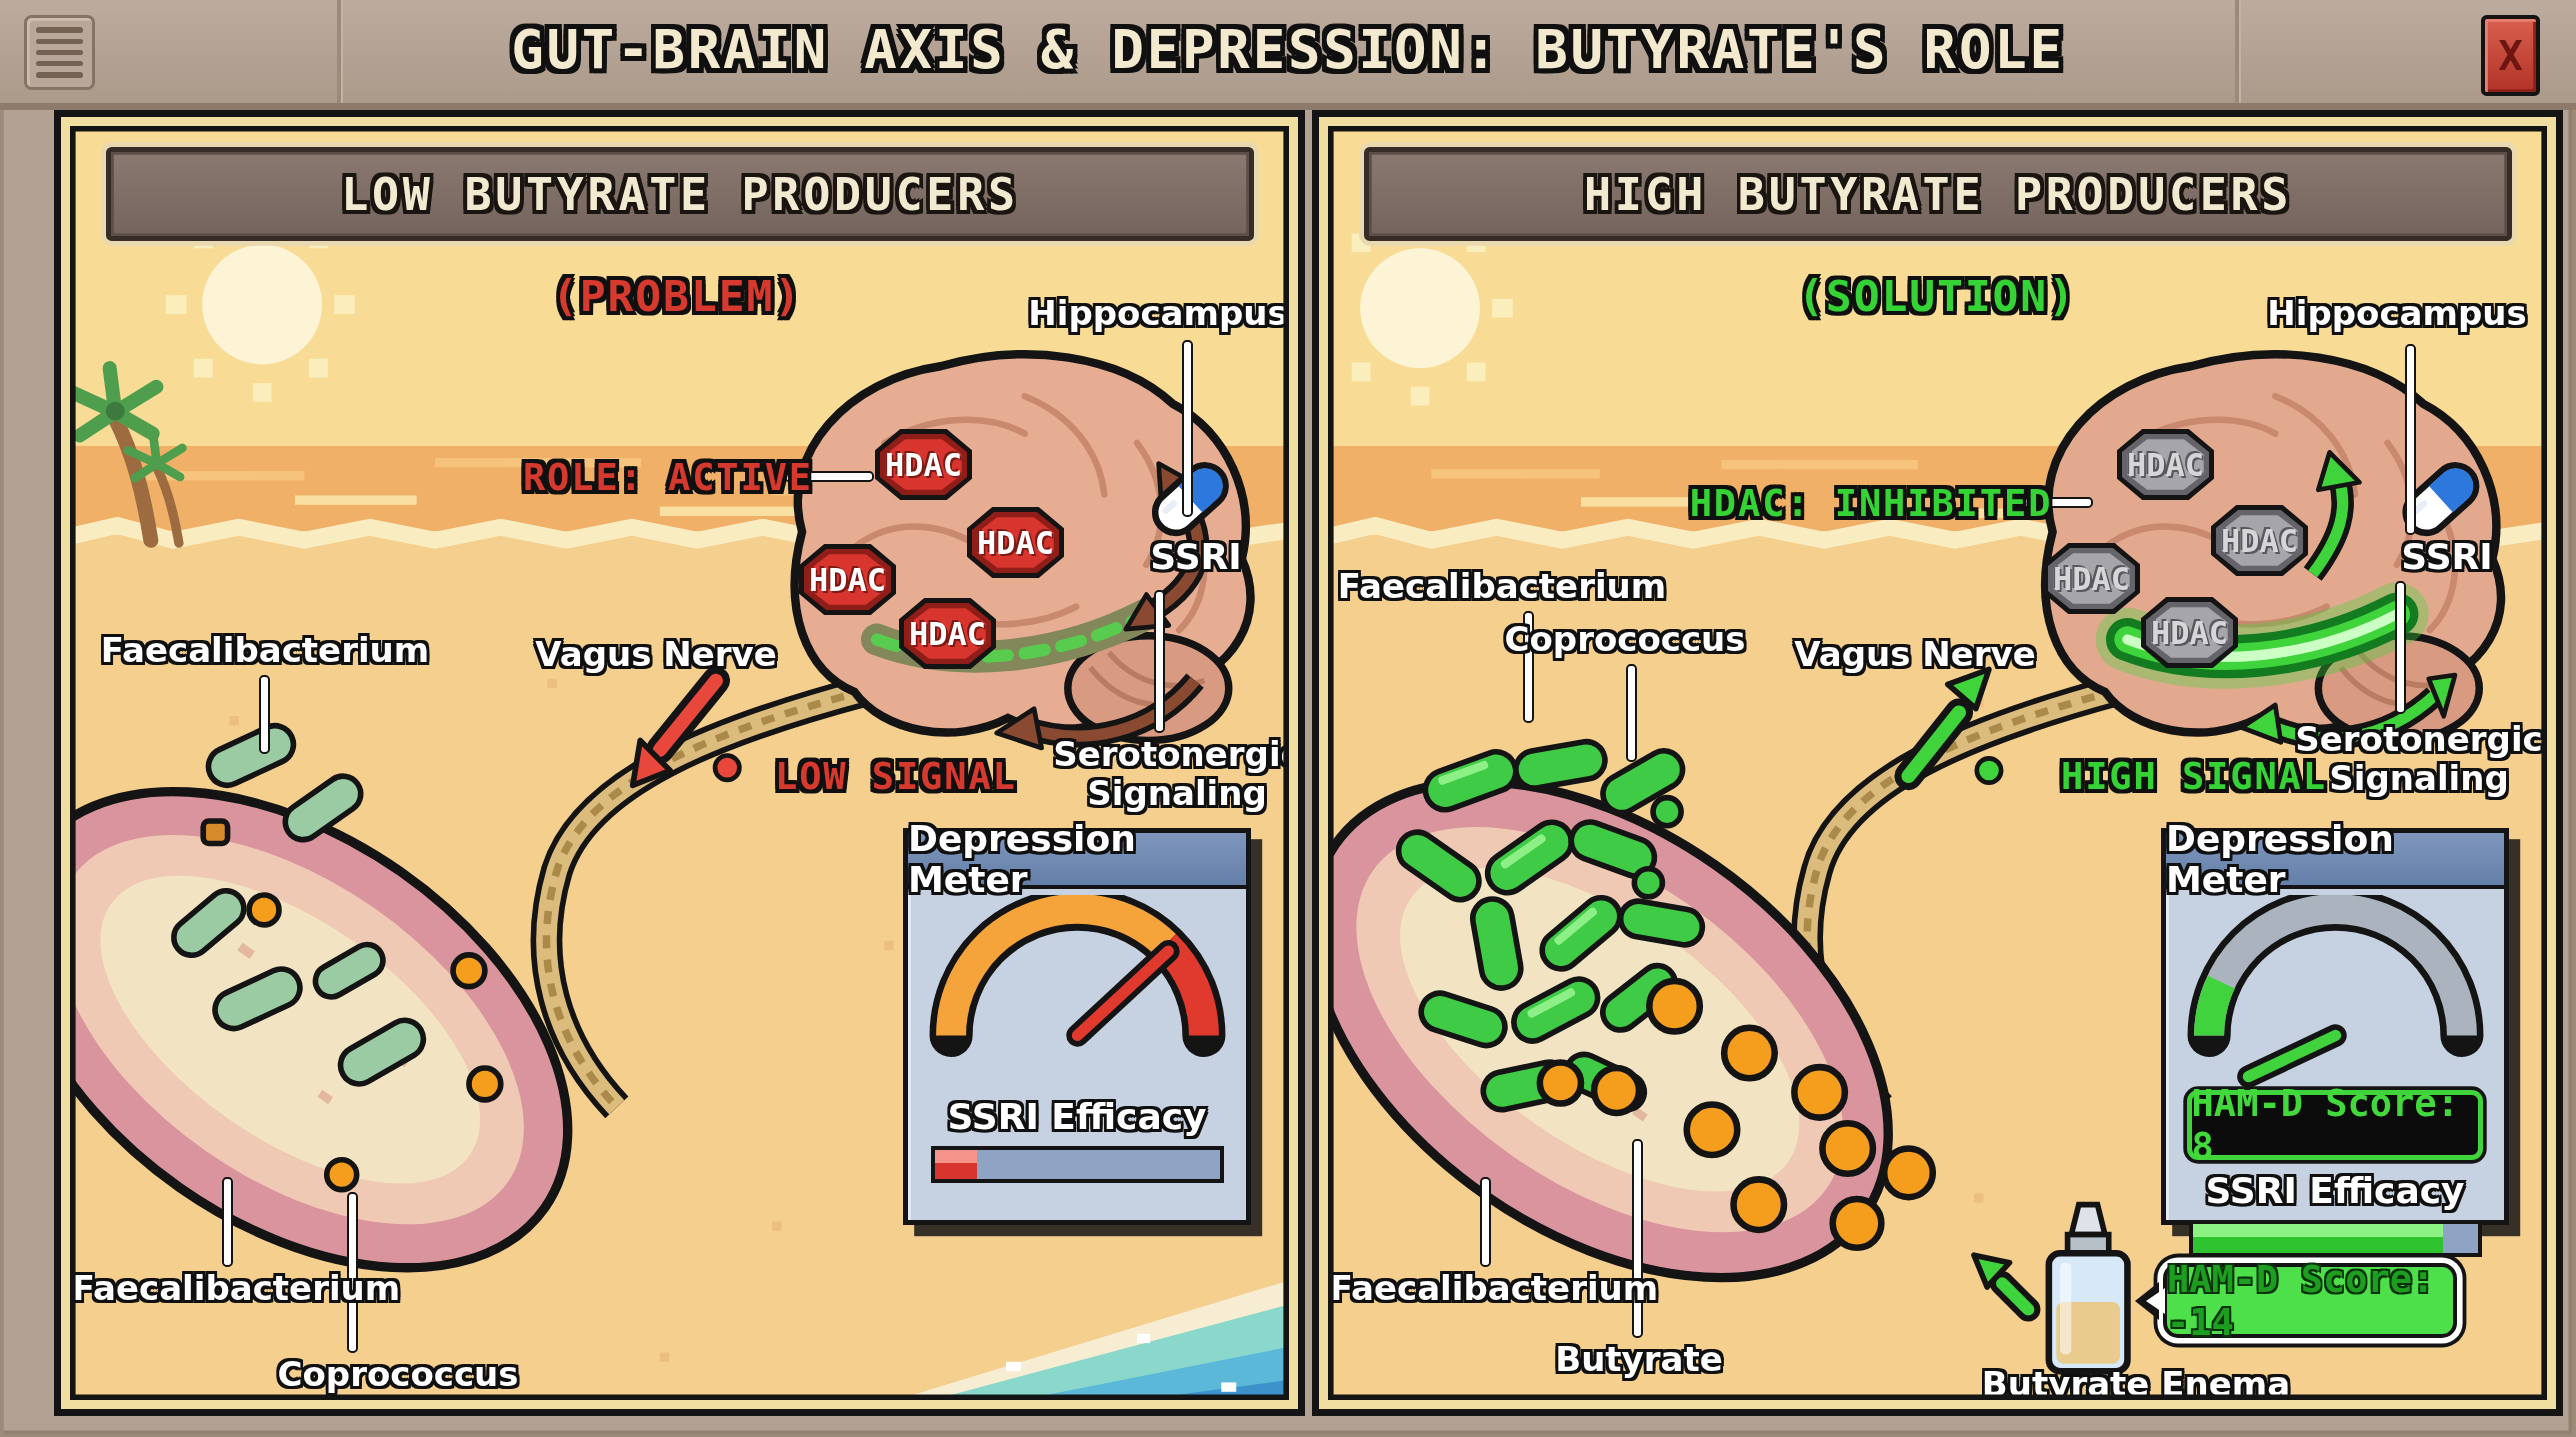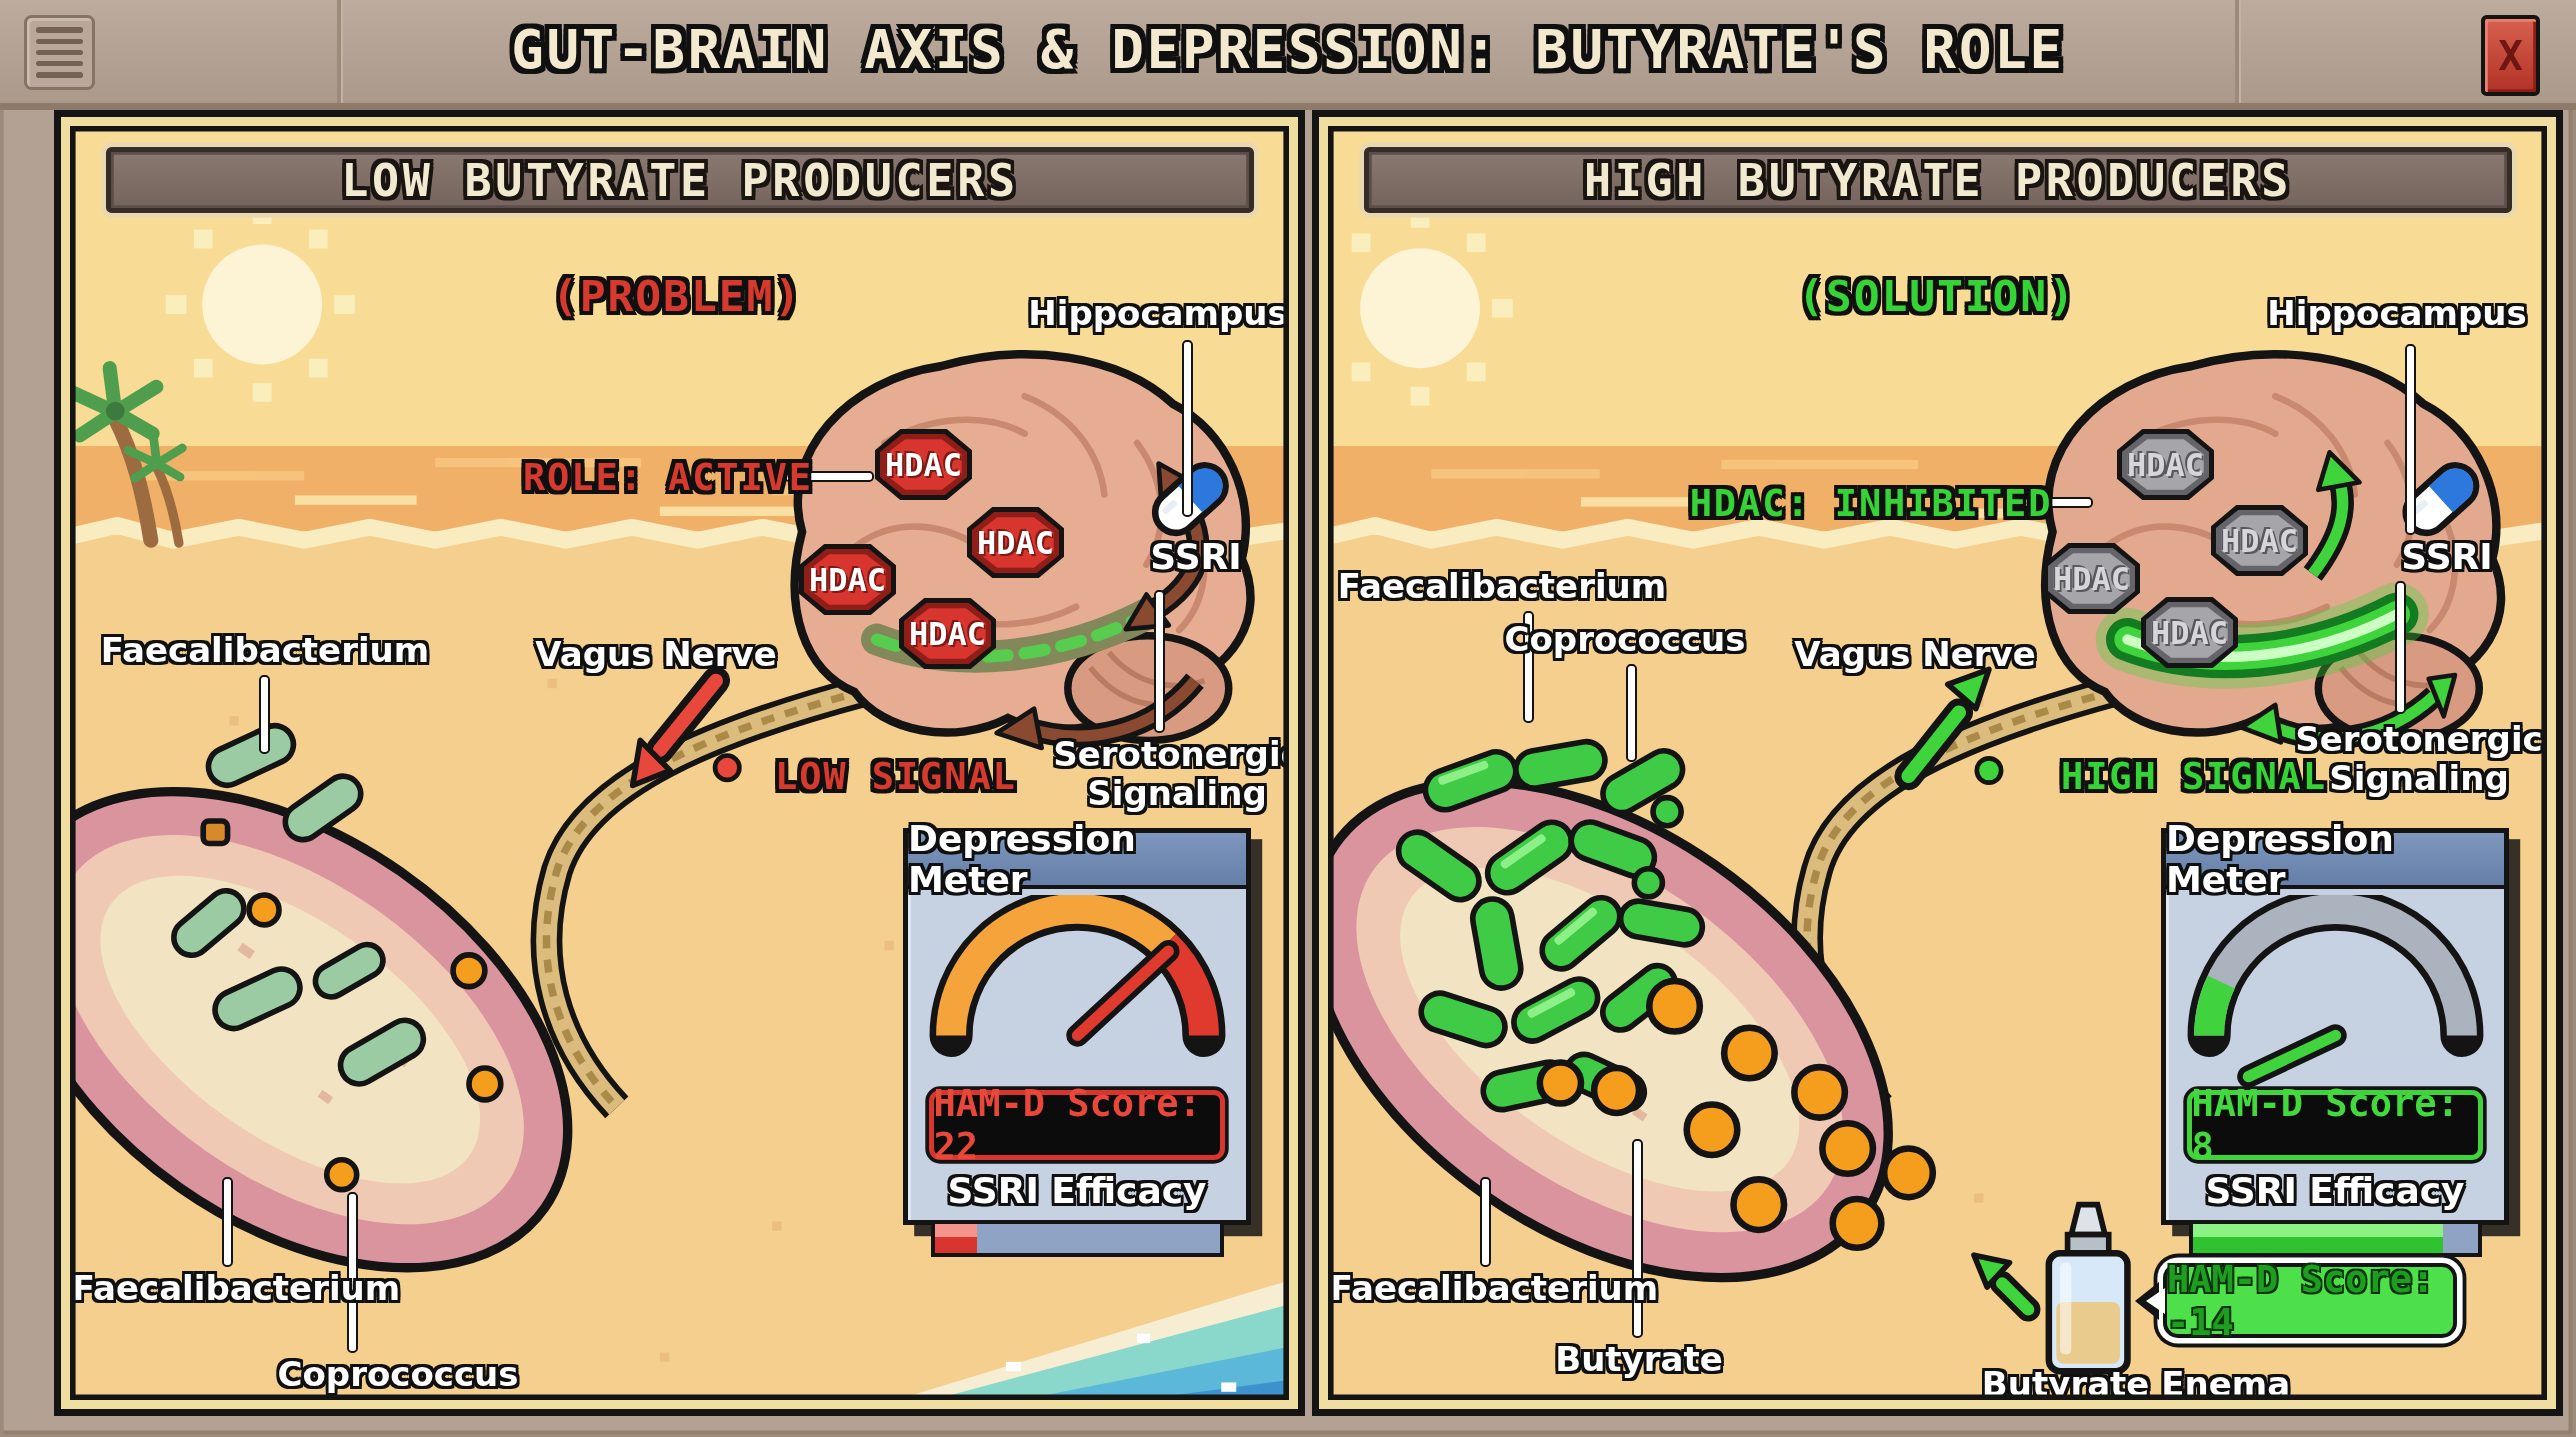--- a/index.html
+++ b/index.html
@@ -28,21 +28,21 @@
              font:700 41px "DejaVu Sans Mono",monospace;color:#6e1611;cursor:pointer;}
   
   .panel{position:absolute;top:110px;width:1237px;height:1292px;border:7.5px solid #141414;box-sizing:content-box;
          overflow:hidden;
          background:linear-gradient(to bottom,#f8dc96 0 329px,#f0b067 329px 414px,#f4cf8e 414px 100%);}
   .panel::after{content:"";position:absolute;inset:0;border:9.4px solid #f0dda0;
                 box-shadow:inset 0 0 0 5.6px #141414;pointer-events:none;z-index:45;}
   .p-left{left:54px;} .p-right{left:1312px;}
   .scene{position:absolute;left:0;top:0;z-index:1;}
   
-  .sec-header{position:absolute;left:45px;top:30px;width:1148px;height:66px;z-index:20;
+  .sec-header{position:absolute;left:45px;top:30px;width:1148px;height:94px;z-index:20;
               background:linear-gradient(#8a7970,#74645d);border:5.6px solid #362d28;border-radius:5.6px;
               box-shadow:0 0 0 4.7px #e9d9b0, inset 0 0 0 2.8px #5c4f49;
               display:flex;align-items:center;justify-content:center;box-sizing:border-box;}
   .sec-header span{font:700 45px "DejaVu Sans Mono",monospace;letter-spacing:3.7px;color:#f2ead0;
                    text-shadow:-3.7px -3.7px 0 #1a1511,0 -3.7px 0 #1a1511,3.7px -3.7px 0 #1a1511,-3.7px 0 0 #1a1511,3.7px 0 0 #1a1511,-3.7px 3.7px 0 #1a1511,0 3.7px 0 #1a1511,3.7px 3.7px 0 #1a1511;}
   
   .lbl{position:absolute;z-index:20;font:700 34px "DejaVu Sans",sans-serif;color:#fff;white-space:nowrap;transform:translateX(-50%);}
   .lbl.la{transform:none;padding-left:6px;}
   .tag{font:700 43px "DejaVu Sans Mono",monospace;letter-spacing:1.9px;}
   .red{color:#d6392e;} .grn{color:#35d335;}
@@ -318,23 +318,20 @@
 
     <div class="meter">
       <div class="meter-head ol3">Depression Meter</div>
       <svg class="gauge" width="309" height="192" viewBox="0 0 330 205">
         <path d="M 30,150 A 135 135 0 0 1 300,150" fill="none" stroke="#141414" stroke-width="46" stroke-linecap="round"></path>
         <path d="M 30,150 A 135 135 0 0 1 259,53" fill="none" stroke="#f5a43c" stroke-width="32"></path>
         <path d="M 259,53 A 135 135 0 0 1 300,150" fill="none" stroke="#e0392e" stroke-width="32"></path>
         <path d="M 165,150 L 262,60" stroke="#141414" stroke-width="24" stroke-linecap="round"></path>
         <path d="M 165,150 L 262,60" stroke="#e0392e" stroke-width="12" stroke-linecap="round"></path>
       </svg>
-      <div class="score red-s">
-          <span>HAM-D Score: 22</span>
-        </div>
       <div class="eff-label ol3">SSRI Efficacy</div>
       <div class="eff-bar">
         <div class="eff-fill red-f" style="width:15%"></div>
       </div>
     </div>
   </div>
 
   <div class="panel p-right">
     <svg class="scene" width="1237" height="1292" viewBox="0 0 1322 1380">
 

